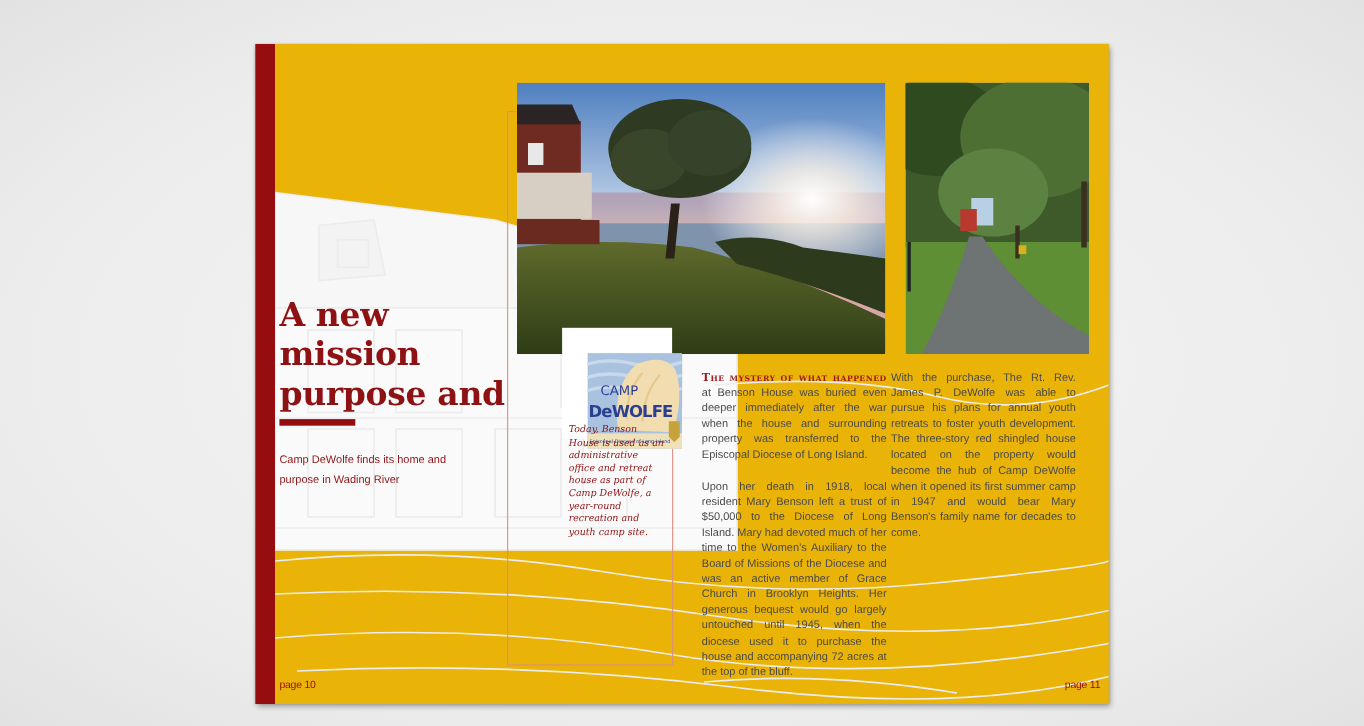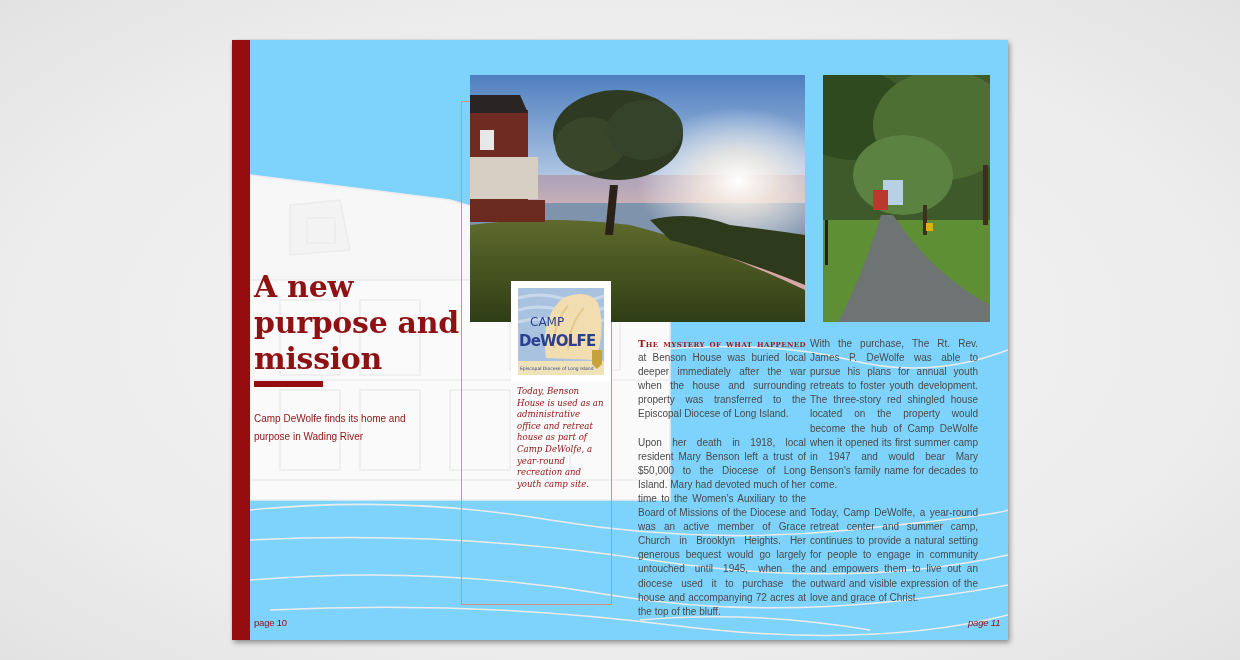--- a/index.html
+++ b/index.html
@@ -4,21 +4,21 @@
 <style>
   * { box-sizing: border-box; margin: 0; padding: 0; }
   html, body { width: 1240px; height: 660px; overflow: hidden; }
   body {
     background: radial-gradient(ellipse at center, #f6f6f6 0%, #ececec 70%, #e2e2e2 100%);
     position: relative;
     font-family: "DejaVu Sans", sans-serif;
   }
   .spread {
     position: absolute; left: 232px; top: 40px; width: 776px; height: 600px;
-    background: #7dd3fc;
+    background: #eab308;
     box-shadow: 2px 3px 5px rgba(0,0,0,0.35), 0 0 2px rgba(0,0,0,0.15);
     overflow: hidden;
   }
   .red-bar {
     position: absolute; left: 0; top: 0; width: 18px; height: 600px;
     background: #960d10;
   }
   
   .sketch { position: absolute; left: 18px; top: 0; width: 758px; height: 600px; pointer-events: none; }
   .headline {
@@ -37,22 +37,22 @@
     position: absolute; left: 229px; top: 61px; width: 151px; height: 504px;
     border: 1px solid #dc8c80;
   }
   .photo {
     position: absolute; overflow: hidden;
   }
   .photo svg { display: block; }
   .photo-main { left: 238px; top: 35px; width: 335px; height: 247px; }
   .photo-path { left: 591px; top: 35px; width: 167px; height: 247px; }
   .logo-box {
-    position: absolute; left: 279px; top: 241px; width: 100px; height: 101px;
-    background: #fff; padding: 7px;
+    position: absolute; left: 279px; top: 258px; width: 100px; height: 101px;
+    background: #fff; padding: 23px;
   }
   .caption {
     position: absolute; left: 285px; top: 346px; width: 87px;
     font-family: "DejaVu Serif", serif; font-style: italic;
     font-size: 8.6px; line-height: 11.6px; color: #8e1214; text-align: left;
   }
   .col {
     position: absolute; top: 297px; width: 168px;
     font-family: "Liberation Sans", sans-serif; font-size: 10px; line-height: 14.1px; color: #4a4a4a;
     text-align: justify;
@@ -62,21 +62,21 @@
   .col-right { left: 578px; width: 168px; }
   .smallcaps {
     font-family: "DejaVu Serif", serif; font-variant: small-caps; font-weight: bold;
     color: #a11c1c; letter-spacing: 0.4px; font-size: 10px; margin-top: 34px;
   }
   .page-num {
     position: absolute; top: 577px;
     font-family: "Liberation Sans", sans-serif; font-size: 9.5px; color: #960d10; letter-spacing: -0.2px;
   }
   .page-left { left: 22px; text-align: right; }
-  .page-right { left: 736px; font-style: italic; }
+  .page-right { left: 736px; }
 </style>
 </head>
 <body>
 
 <div class="spread">
 
   <svg class="sketch" viewBox="0 0 758 600" width="758" height="600">
     <g fill="none" stroke="#ececec" stroke-width="1.5">
       <polygon points="0,135 200,160 320,195 400,235 240,240 0,240" fill="#f7f7f7"></polygon>
       <rect x="250" y="40" width="22" height="40" fill="#f6f6f6"></rect>
@@ -100,22 +100,22 @@
       <path d="M20 570 Q220 560 420 585 T758 575"></path>
       <path d="M400 310 Q520 300 600 320 T758 310"></path>
       <path d="M390 580 Q500 570 620 590"></path>
     </g>
   </svg>
 
   <div class="red-bar"></div>
 
   <h1 class="headline">
     <span style="display:block">A new</span>
+    <span style="display:block">mission</span>
     <span style="display:block">purpose and</span>
-    <span style="display:block">mission</span>
   </h1>
   <div class="headline-rule"></div>
   <p class="subhead">Camp DeWolfe finds its home and purpose in Wading River</p>
 
   <div class="frame"></div>
 
   <div class="photo photo-main">
     <svg width="335" height="247" viewBox="0 0 335 247">
       <defs>
         <linearGradient id="sky" x1="0" y1="0" x2="0" y2="1">
@@ -185,24 +185,23 @@
       <text x="1" y="58" font-family="DejaVu Sans, sans-serif" font-weight="bold" font-size="15" fill="#2b3f8f" letter-spacing="-0.8">DeWOLFE</text>
       <rect x="0" y="73" width="86" height="14" fill="#f0e2b8"></rect>
       <text x="2" y="82" font-family="DejaVu Sans, sans-serif" font-size="4.5" fill="#2b3f8f">Episcopal Diocese of Long Island</text>
       <path d="M74 62 L84 62 L84 76 L79 81 L74 76 Z" fill="#c7a13a"></path>
     </svg>
   </div>
 
   <p class="caption">Today, Benson House is used as an administrative office and retreat house as part of Camp DeWolfe, a year-round recreation and youth camp site.</p>
 
   <div class="col col-left">
-    <p><span class="smallcaps">The mystery of what happened</span><span> at Benson House was buried local deeper immediately after the war when the house and surrounding property was transferred to the Episcopal Diocese of Long Island.</span></p>
+    <p><span class="smallcaps">The mystery of what happened</span><span> at Benson House was buried even deeper immediately after the war when the house and surrounding property was transferred to the Episcopal Diocese of Long Island.</span></p>
     <p>Upon her death in 1918, local resident Mary Benson left a trust of $50,000 to the Diocese of Long Island. Mary had devoted much of her time to the Women’s Auxiliary to the Board of Missions of the Diocese and was an active member of Grace Church in Brooklyn Heights. Her generous bequest would go largely untouched until 1945, when the diocese used it to purchase the house and accompanying 72 acres at the top of the bluff.</p>
   </div>
 
   <div class="col col-right">
     <p>With the purchase, The Rt. Rev. James P. DeWolfe was able to pursue his plans for annual youth retreats to foster youth development. The three-story red shingled house located on the property would become the hub of Camp DeWolfe when it opened its first summer camp in 1947 and would bear Mary Benson's family name for decades to come.</p>
-    <p>Today, Camp DeWolfe, a year-round retreat center and summer camp, continues to provide a natural setting for people to engage in community and empowers them to live out an outward and visible expression of the love and grace of Christ.</p>
   </div>
 
   <span class="page-num page-left">page 10</span>
   <span class="page-num page-right">page 11</span>
 </div>
 
 </body></html>

